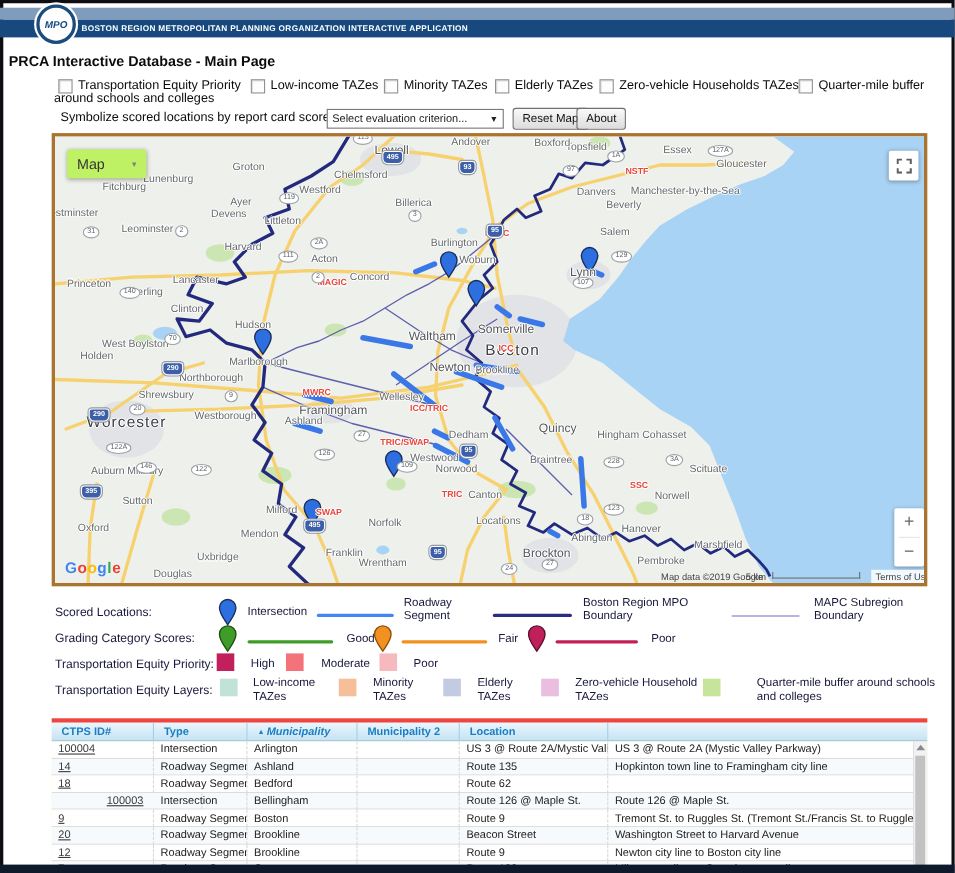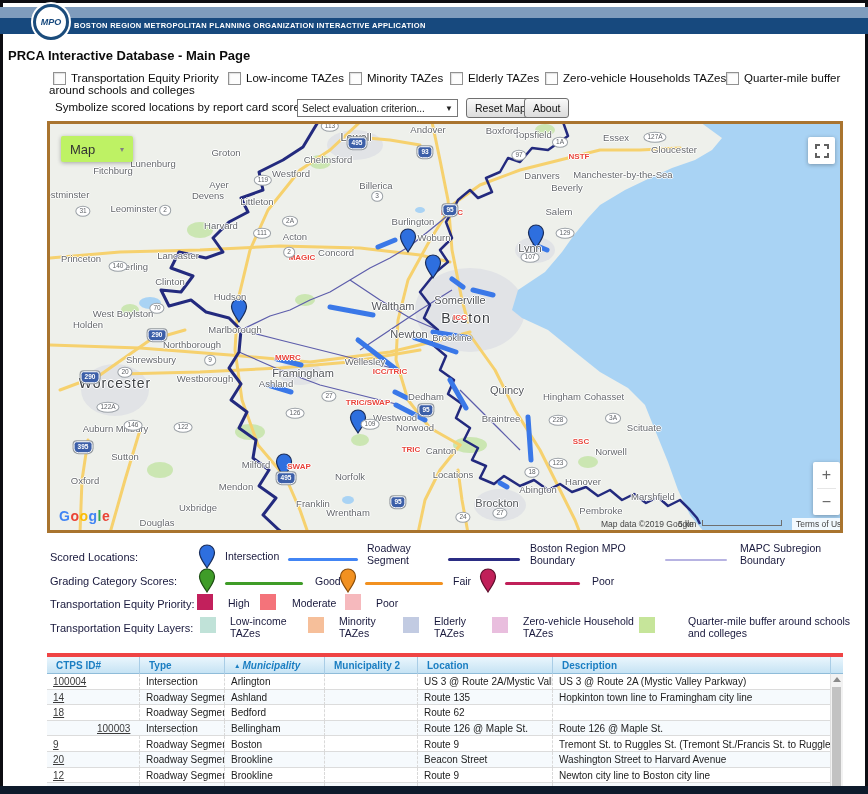--- a/index.html
+++ b/index.html
@@ -408,23 +408,20 @@
         <span class="g-hcell" style="left: 178px; width: 100px;">
           <span class="sorticon">▲</span>
           <span style="font-style: italic;">Municipality</span>
         </span>
         <span class="g-hcell" style="left: 278px; width: 93px;">
           <span>Municipality 2</span>
         </span>
         <span class="g-hcell" style="left: 371px; width: 135px;">
           <span>Location</span>
         </span>
-        <span class="g-hcell" style="left: 506px; width: 278px;">
-          <span>Description</span>
-        </span>
       </span>
       <span class="g-row" style="top: 17px; background: rgb(255, 255, 255);">
         <span class="g-cell idlink" style="left: 0px; width: 93px;">100004</span>
         <span class="g-cell" style="left: 93px; width: 85px;">Intersection</span>
         <span class="g-cell" style="left: 178px; width: 100px;">Arlington</span>
         <span class="g-cell" style="left: 278px; width: 93px;"></span>
         <span class="g-cell" style="left: 371px; width: 135px;">US 3 @ Route 2A/Mystic Valley ...</span>
         <span class="g-cell" style="left: 506px; width: 278px;">US 3 @ Route 2A (Mystic Valley Parkway)</span>
       </span>
       <span class="g-row" style="top: 32.6px; background: rgb(246, 250, 253);">

